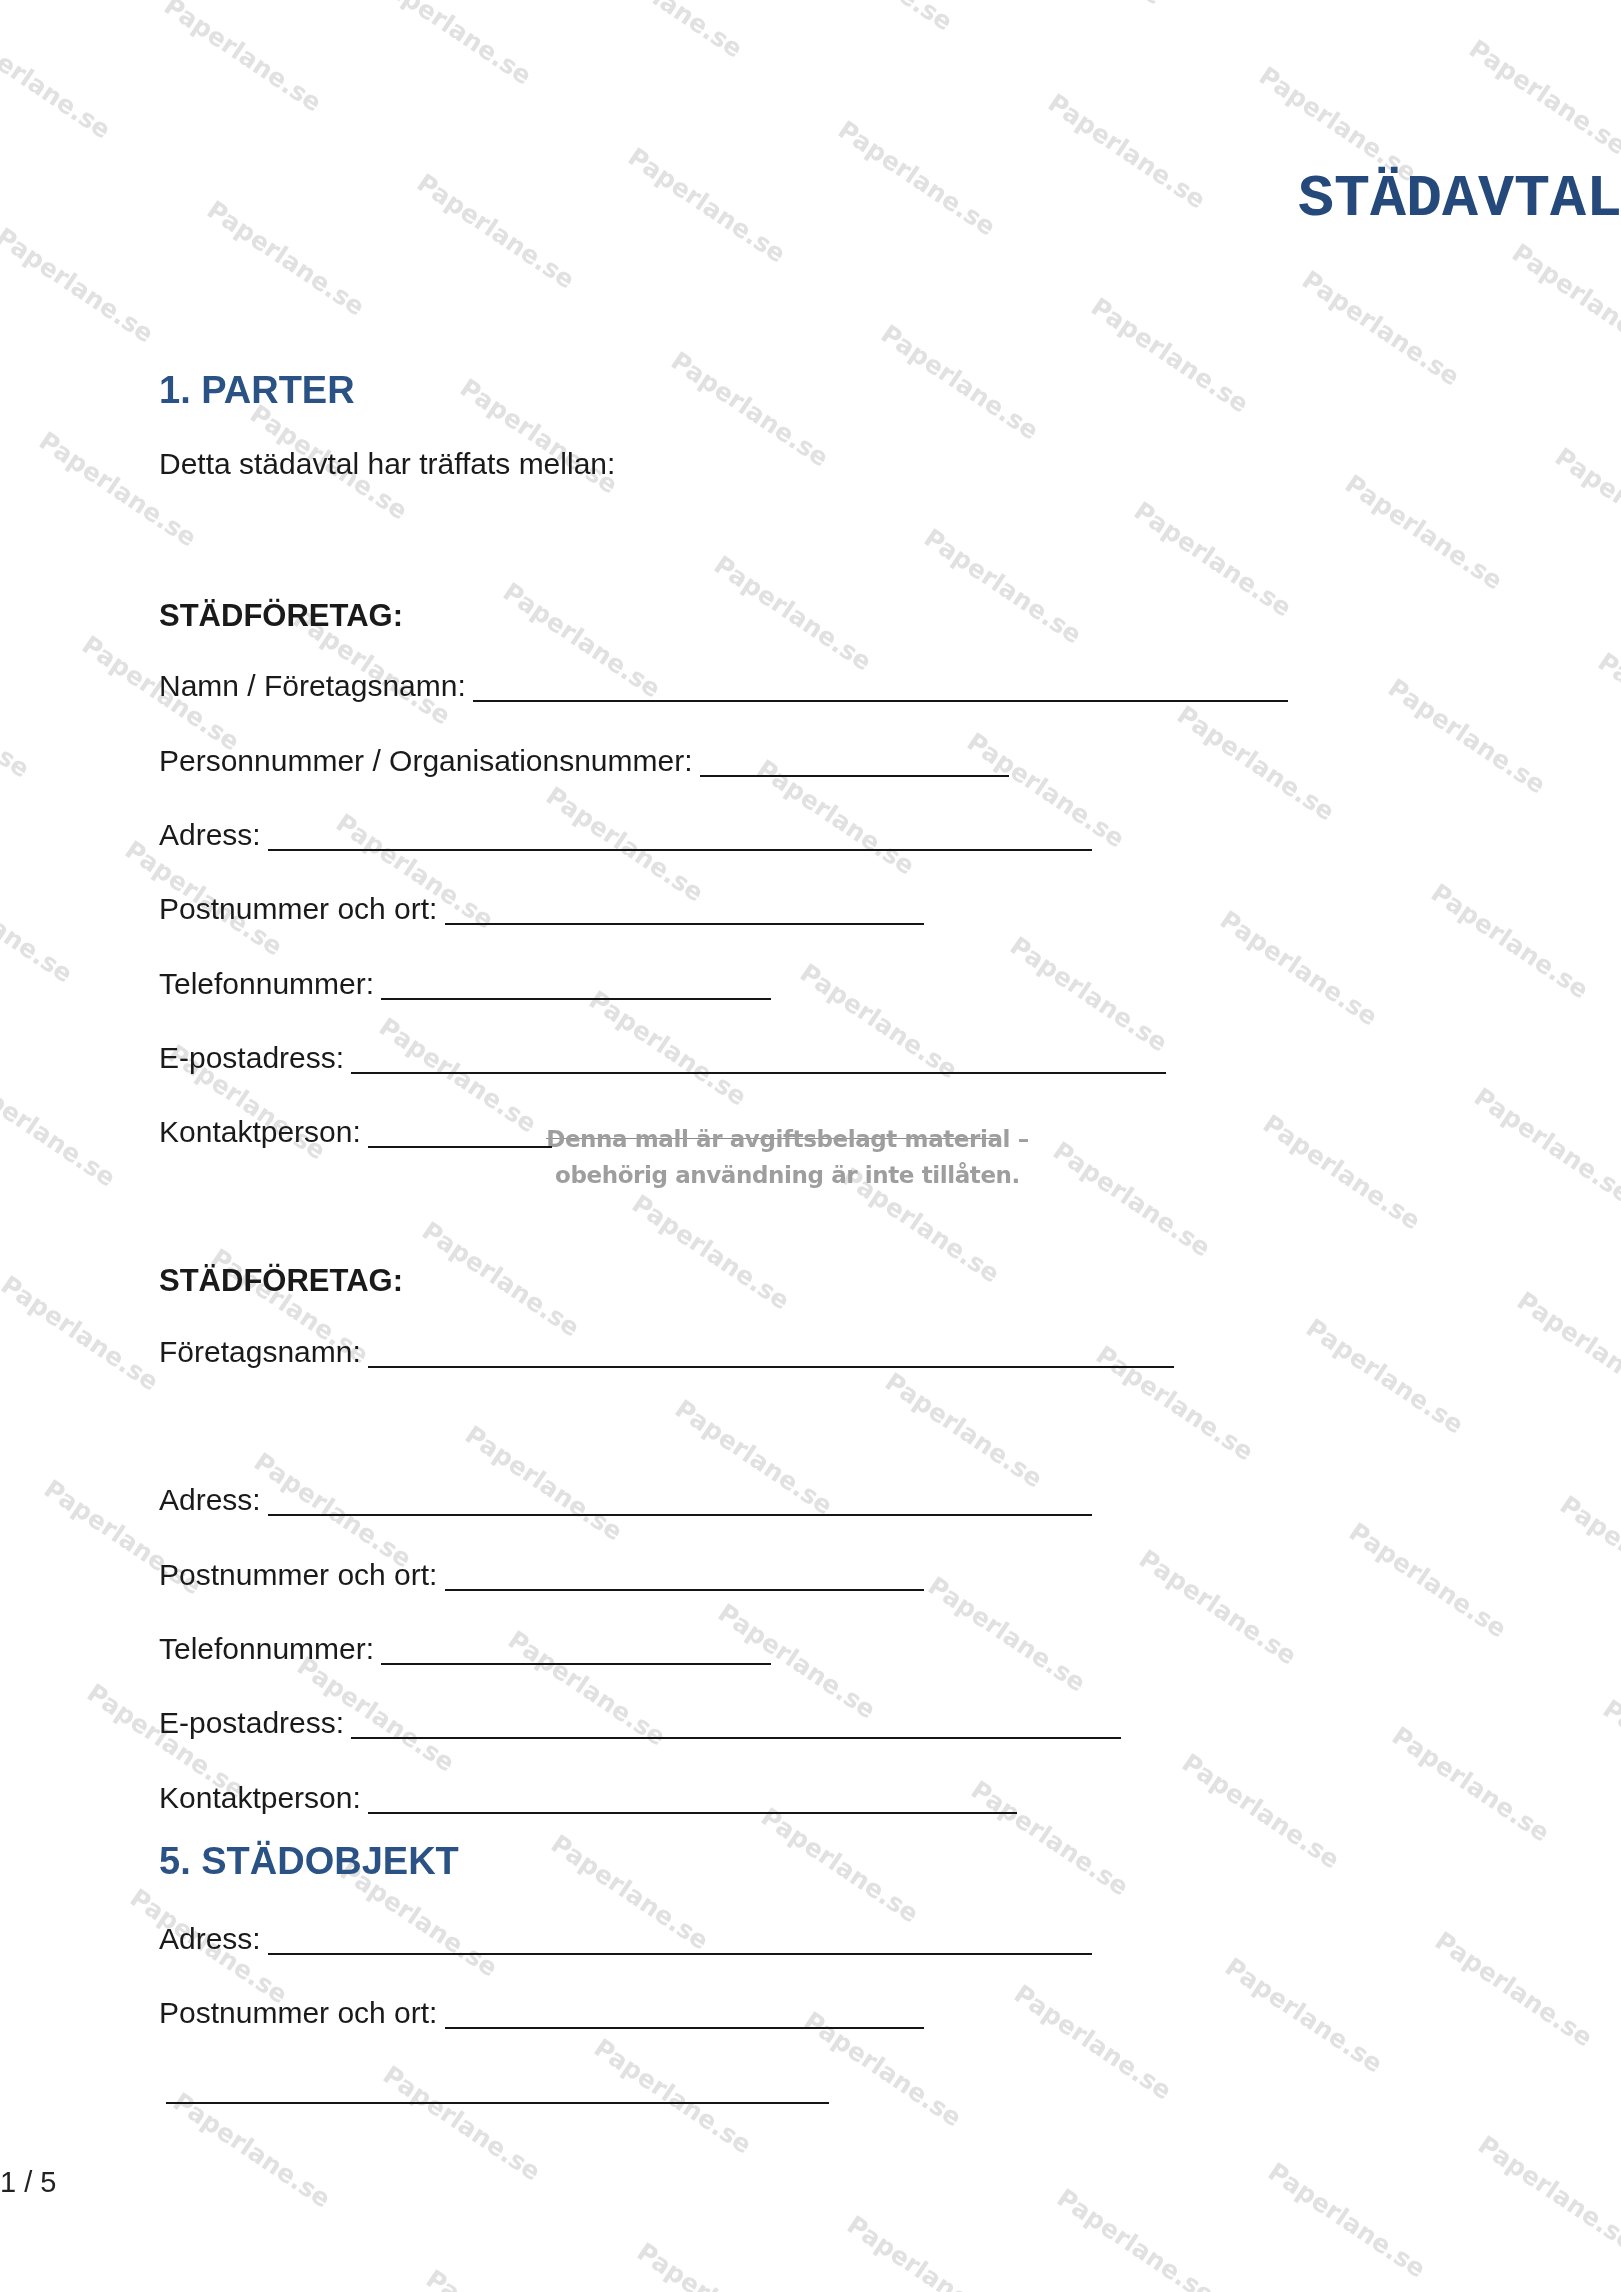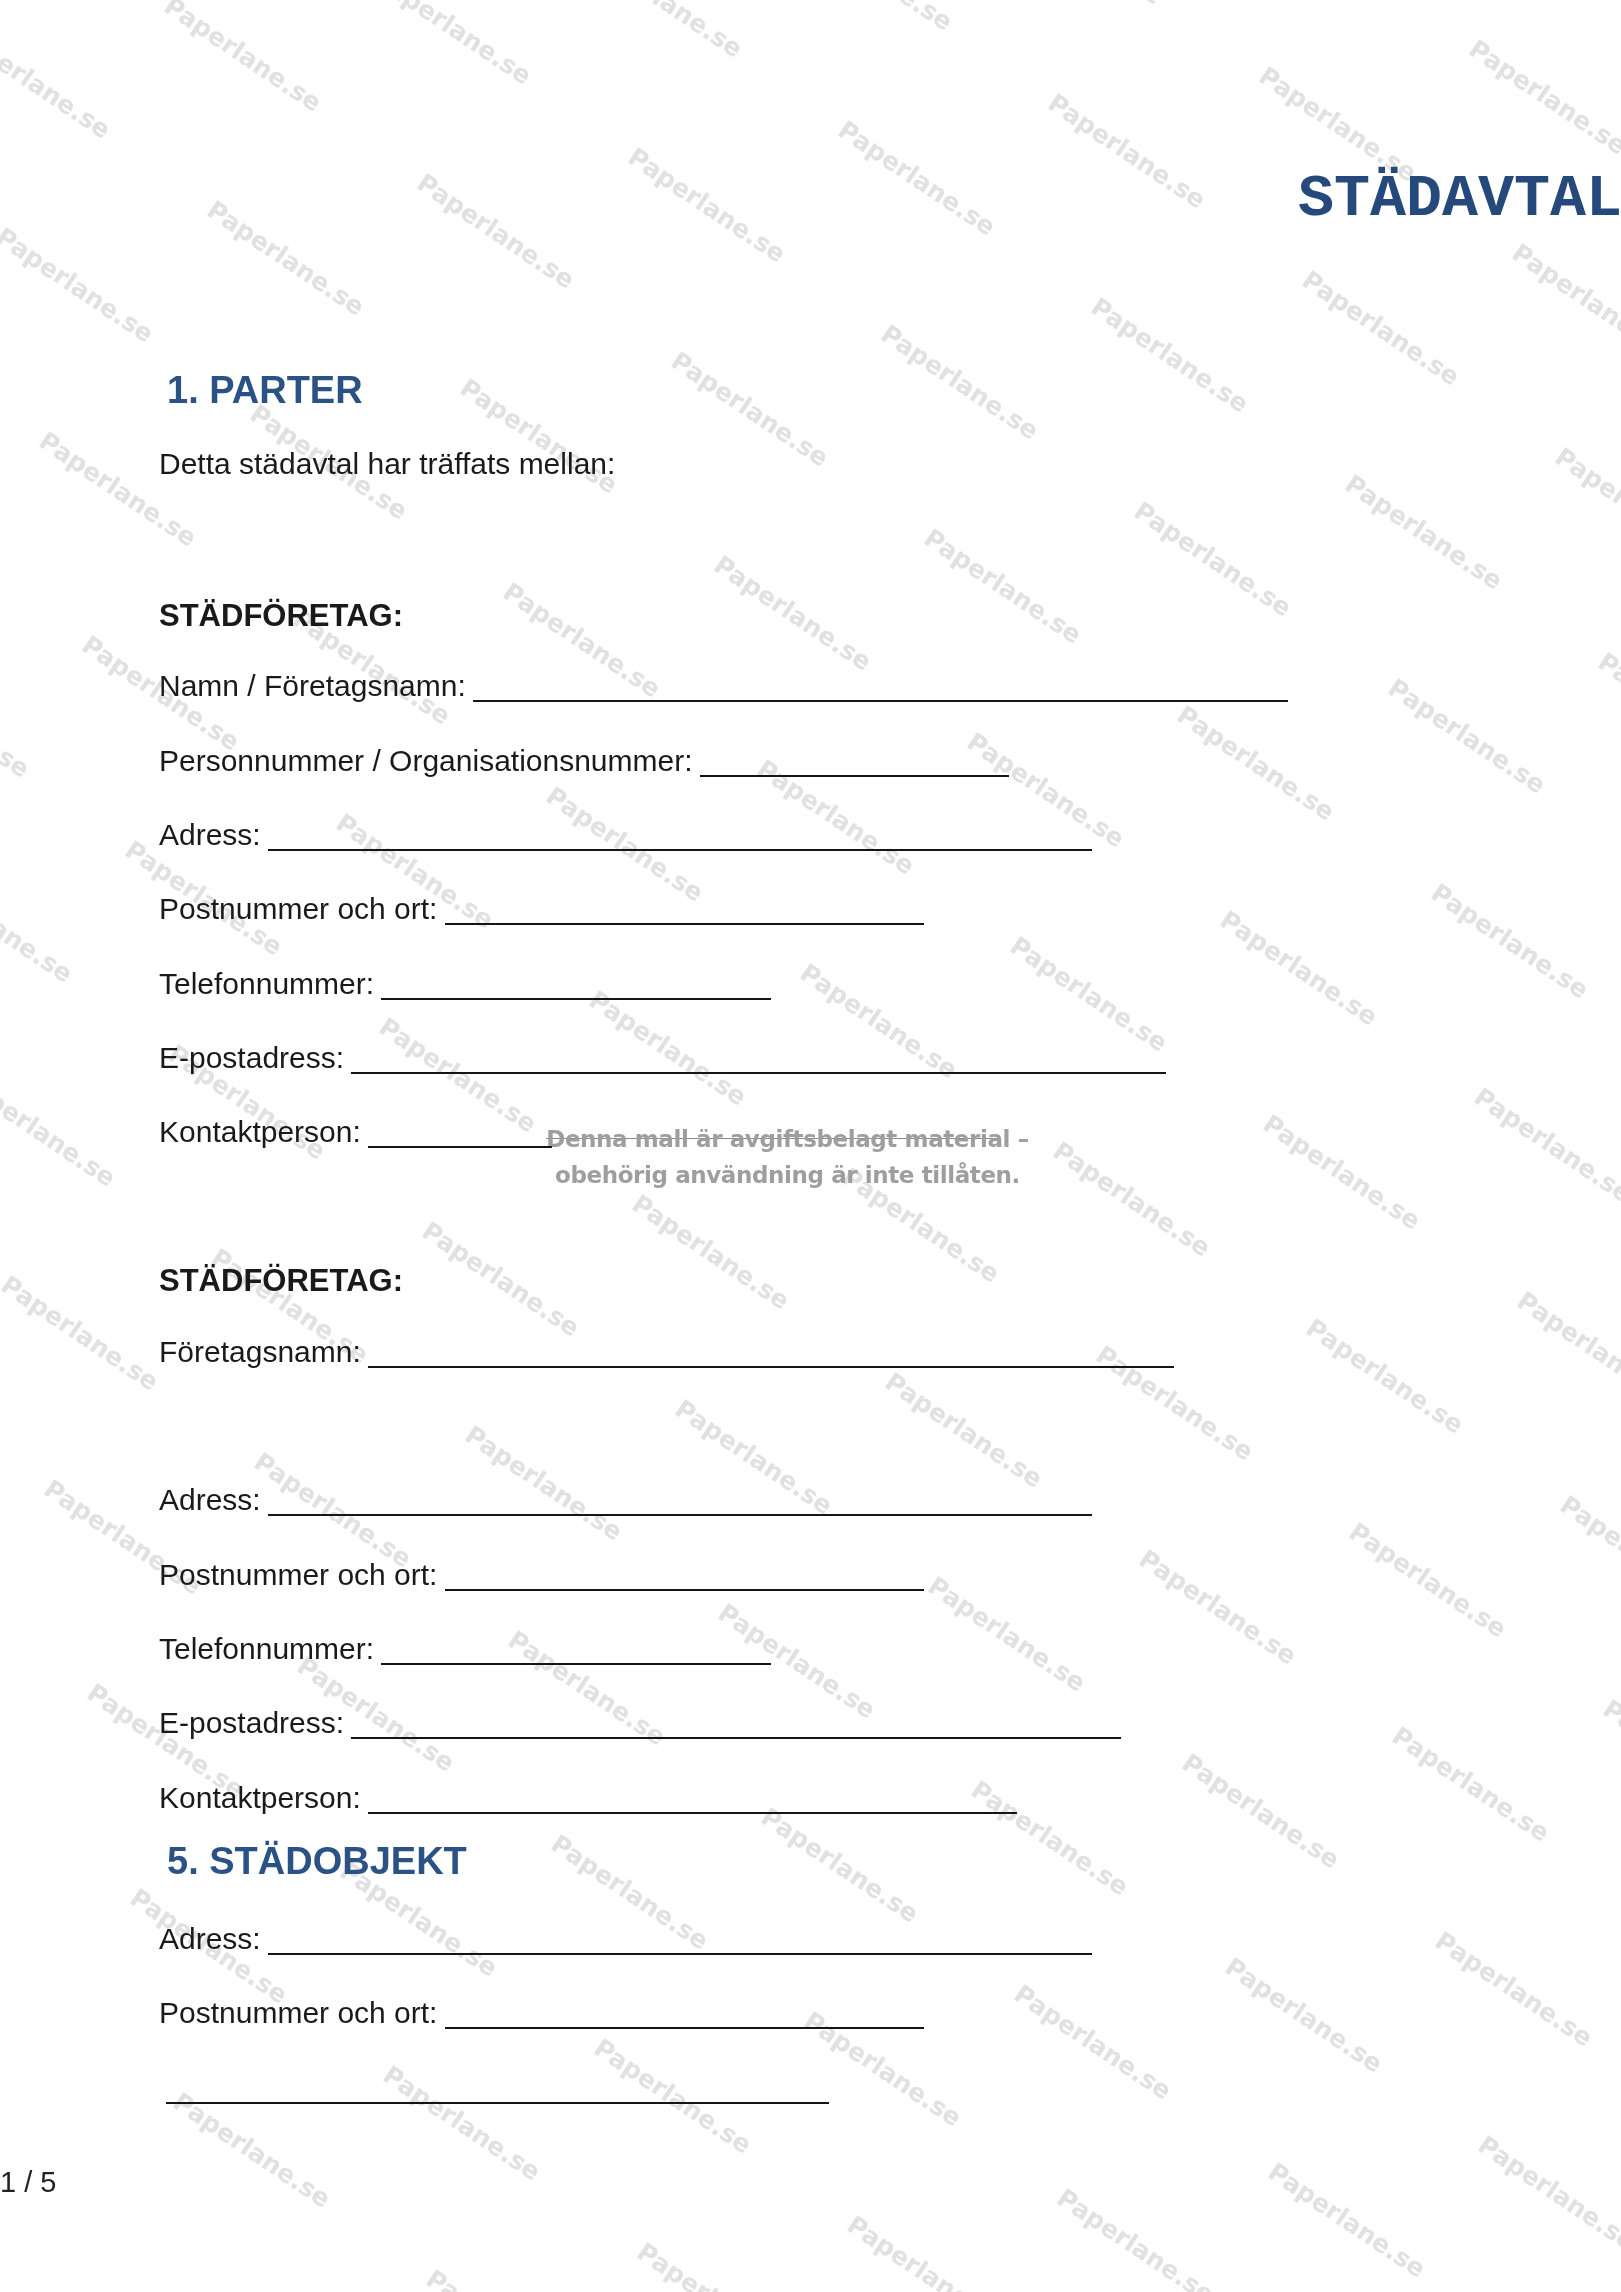--- a/index.html
+++ b/index.html
@@ -36,21 +36,21 @@
     text-align:right;
     font-size:60px;line-height:72px;font-weight:bold;
     color:var(--title-blue);
     z-index:3;
     font-family:Liberation Mono, monospace;
   }
   .h1{
     position:absolute;left:159px;
     font-size:38px;line-height:41px;font-weight:bold;
     color:var(--heading-blue);
-    z-index:3;white-space:nowrap;margin-left:8px;
+    z-index:3;white-space:nowrap;
   }
   .body-line{
     position:absolute;left:159px;
     font-size:30px;line-height:36px;
     z-index:3;white-space:nowrap;
   }
   .sub-label{
     position:absolute;left:159px;
     font-size:31px;line-height:36px;font-weight:bold;
     z-index:3;white-space:nowrap;

